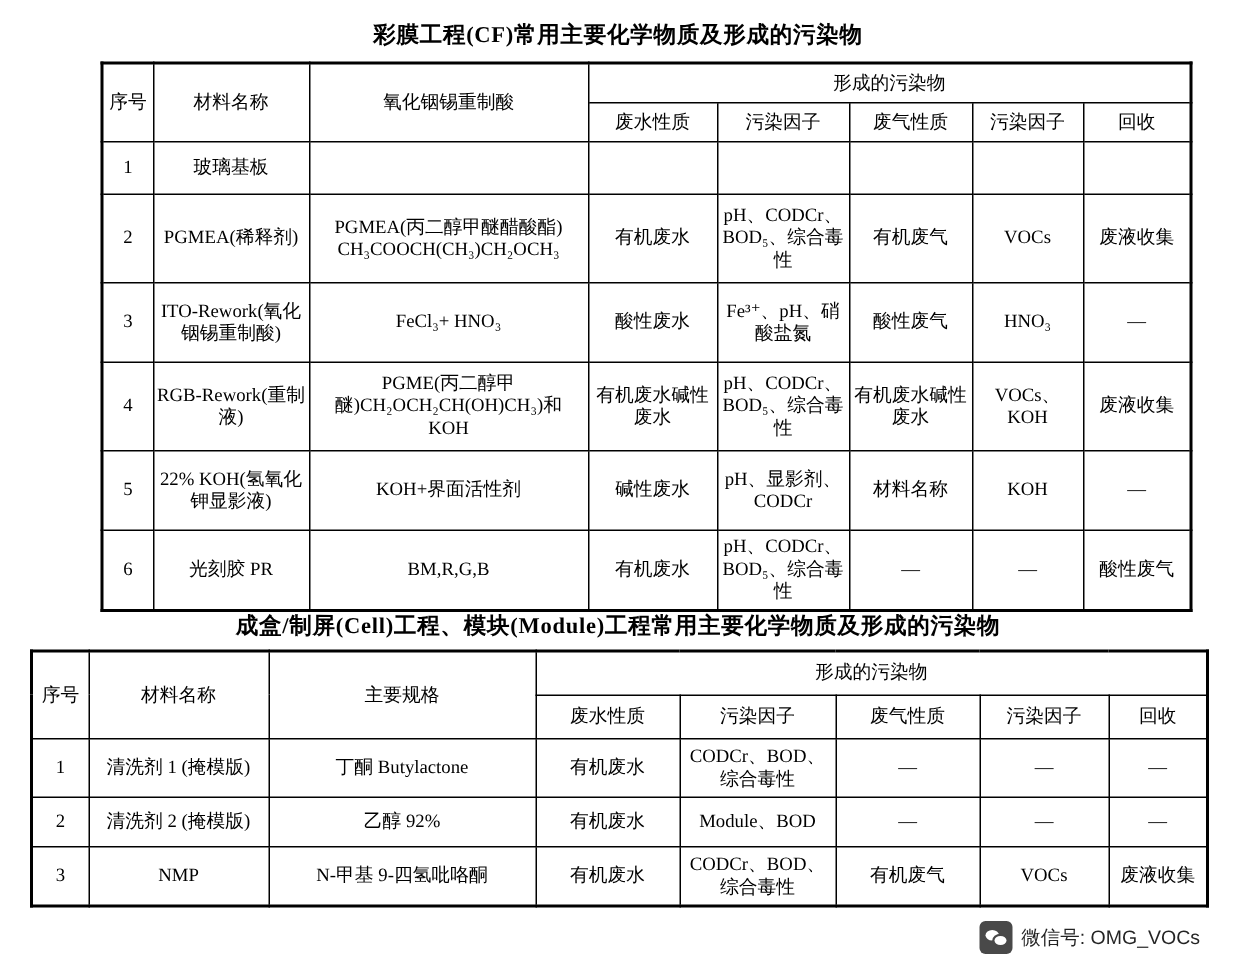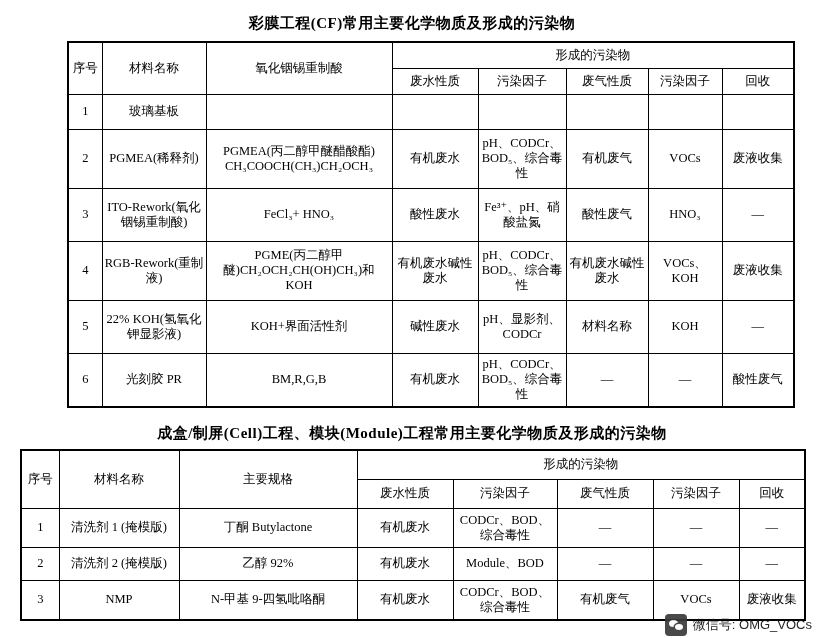--- a/index.html
+++ b/index.html
@@ -20,21 +20,21 @@
     height: 638px;
     position: relative;
   }
   .title {
     text-align: center;
     font-weight: bold;
     font-size: 15px;
     letter-spacing: 0.5px;
   }
   #title1 { margin-top: 14px; }
-  #title2 { margin-top: 16px; margin-bottom: 6px; }
+  #title2 { margin-bottom: 6px; }
 
   table {
     border-collapse: collapse;
     table-layout: fixed;
   }
   table td, table th {
     border: 1px solid #000000;
     text-align: center;
     vertical-align: middle;
     font-size: 12.5px;
@@ -86,21 +86,21 @@
   #table2 td.wf { width: 104px; }
   #table2 td.ag { width: 96px; }
   #table2 td.af { width: 86px; }
   #table2 td.rec { width: 66px; }
   #table2 tr.hdr td { height: 24px; }
   #table2 tr.body td { height: 28px; }
   #table2 tr.body.tallrow td { height: 34px; }
 
   .watermark {
     position: absolute;
-    right: 12px;
+    right: 24px;
     bottom: 16px;
     display: flex;
     align-items: center;
     gap: 6px;
     font-family: "Liberation Sans", sans-serif;
     font-size: 13px;
     color: #111;
     opacity: 0.92;
   }
   .wm-logo {

